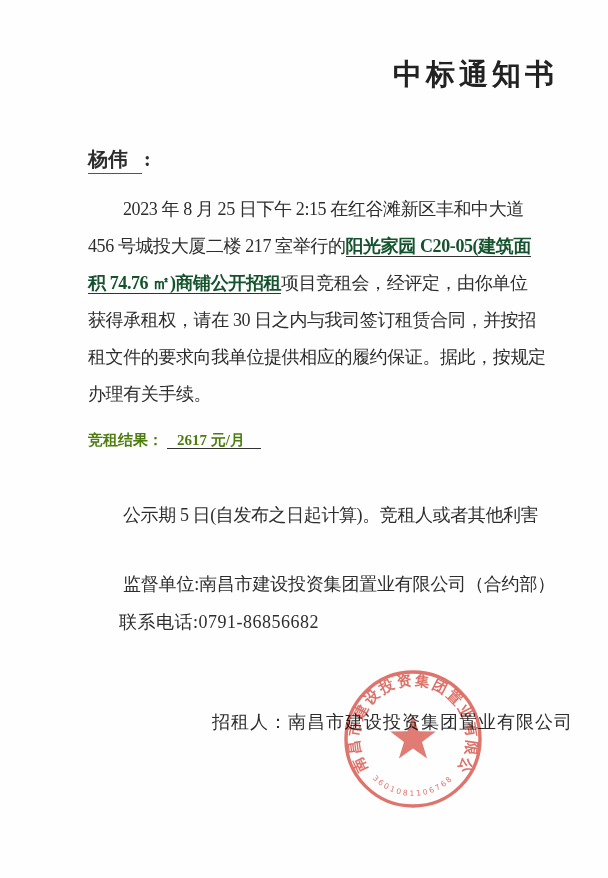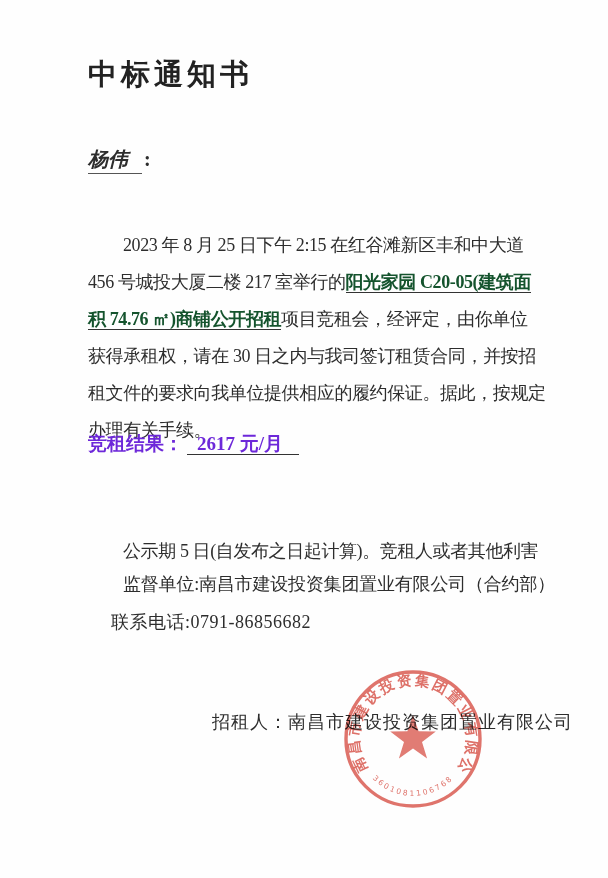--- a/index.html
+++ b/index.html
@@ -9,71 +9,70 @@
     height: 878px;
     background: #fefefe;
     overflow: hidden;
     font-family: "Liberation Serif", "DejaVu Serif", serif;
     color: #2d2d2d;
   }
   .abs { position: absolute; }
 
   .doc-title {
     left: 88px; top: 55px; width: 470px;
-    text-align: left;
+    text-align: right;
     font-size: 29px;
     font-weight: bold;
     letter-spacing: 4px;
     color: #222;
   }
   .salutation {
     left: 88px; top: 146px;
     font-size: 20px;
     font-weight: bold;
   }
   .salutation .name {
-    font-style: italic;
     border-bottom: 1.5px solid #555;
     padding-right: 14px;
     display: inline-block;
   }
   .salutation .colon { margin-left: 2px; }
 
   .bodytext { left: 88px; top: 191px; width: 482px; }
   .bodytext .line,
   .noticeblock .line {
     white-space: nowrap;
     font-size: 18px;
     letter-spacing: -0.4px;
     line-height: 37px;
     height: 37px;
   }
-  .indent { text-indent: 35px; margin-top: 36px; }
+  .indent { text-indent: 35px; }
   .bseg {
     font-weight: bold;
     border-bottom: 1.6px solid #333;
     color: #14532d;
   }
 
   .result-line {
     left: 88px; top: 431px;
-    font-size: 19px;
+    font-size: 15px;
     font-weight: bold;
-    color: #6d28d9;
+    color: #4d7c0f;
   }
   .result-line .value {
     border-bottom: 1.6px solid #333;
     padding: 0 16px 0 10px;
     margin-left: 4px;
   }
 
   .noticeblock { left: 88px; top: 497px; width: 482px; }
 
   .supervisor { left: 88px; top: 572px; font-size: 18px; letter-spacing: -0.2px; white-space: nowrap; }
-  .phone      { left: 76px; top: 610px; font-size: 18px; letter-spacing: 0.5px; white-space: nowrap; }
+  .phone      { left: 84px; top: 610px; font-size: 18px; letter-spacing: 0.5px; white-space: nowrap; }
   .supervisor, .phone { text-indent: 35px; }
 
   .lessor { left: 212px; top: 710px; font-size: 18px; letter-spacing: 1px; white-space: nowrap; z-index: 1; }
   .sign-date { left: 352px; top: 748px; font-size: 18px; letter-spacing: 0.5px; white-space: nowrap; z-index: 1; }
 
   .stamp {
     left: 313px; top: 639px;
     width: 200px; height: 200px;
     z-index: 2;
     mix-blend-mode: multiply;

